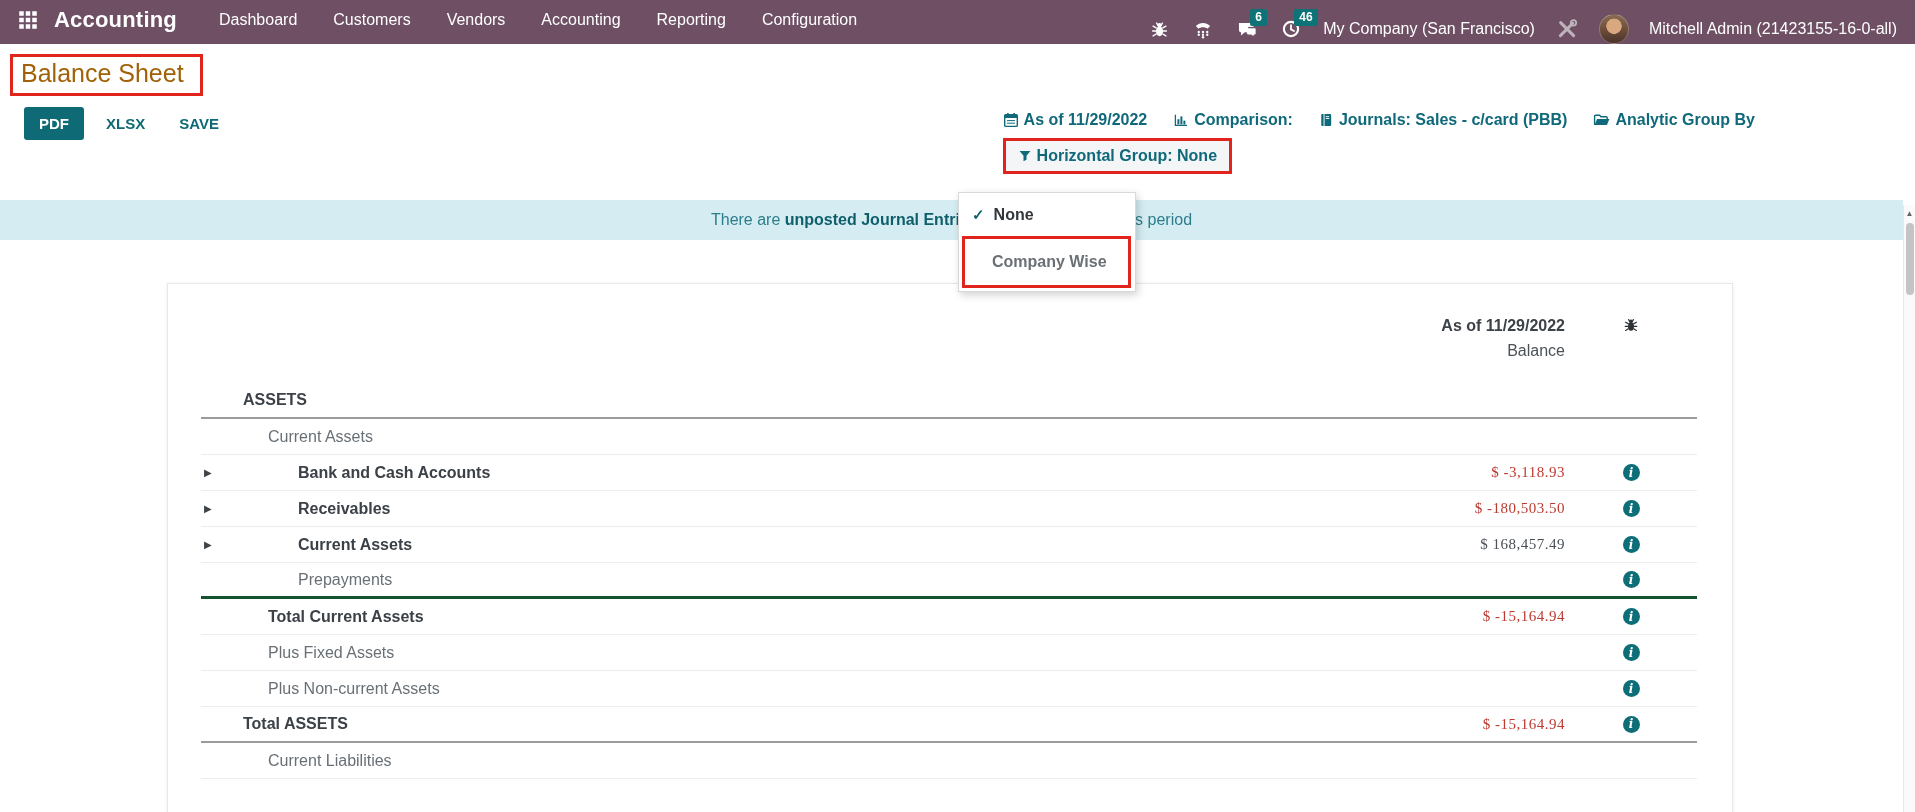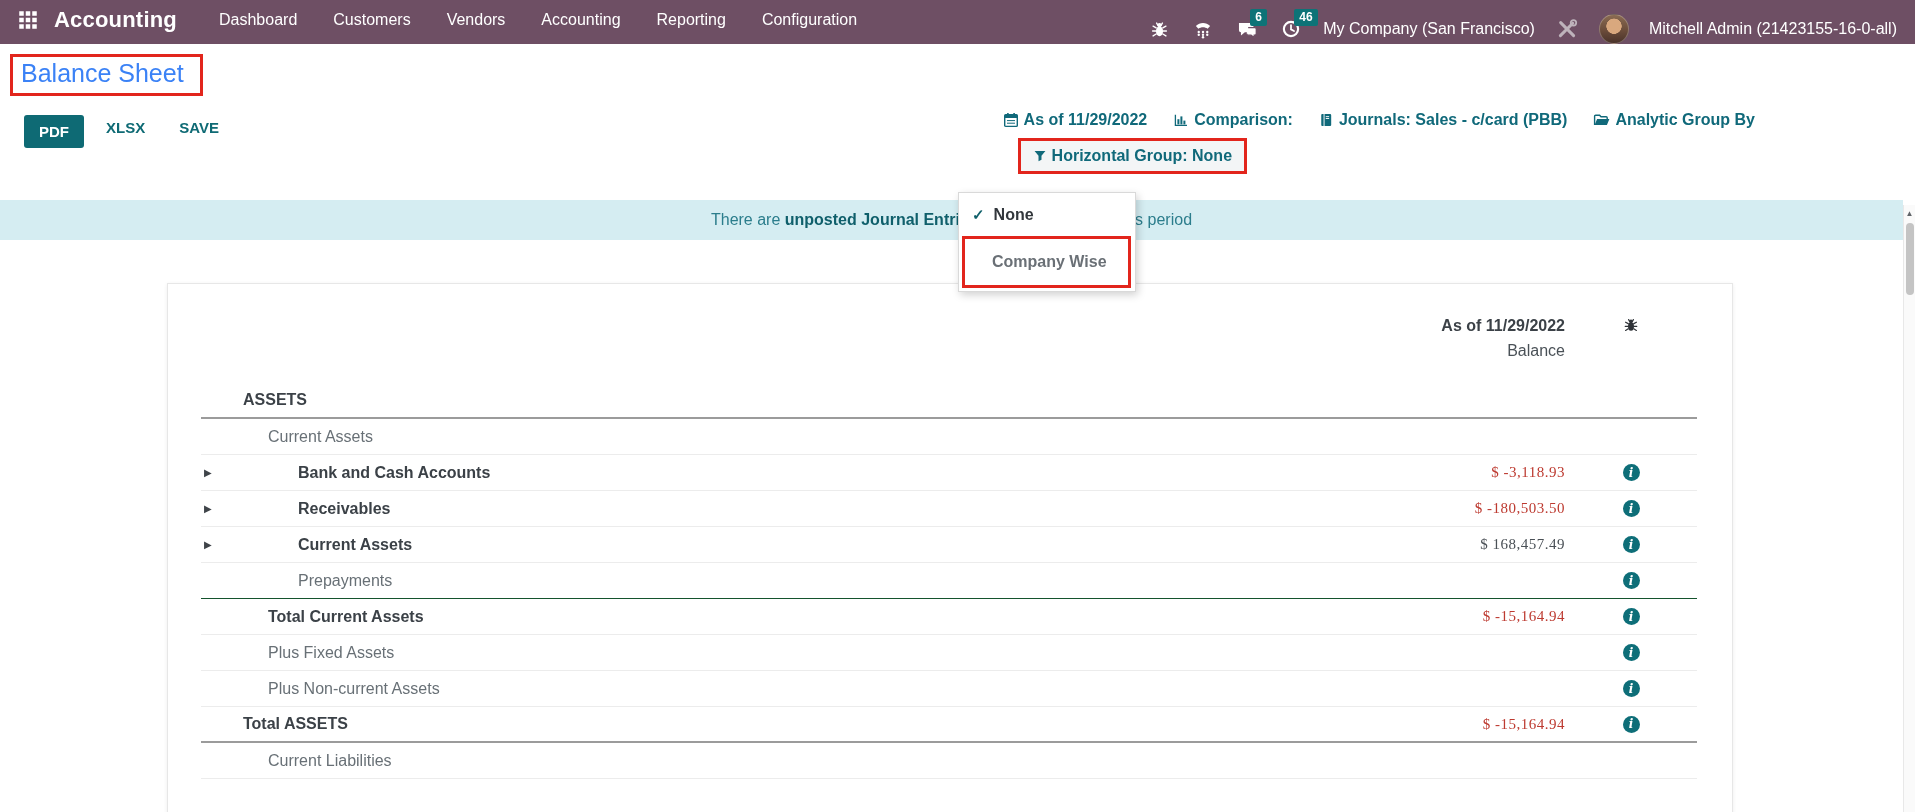--- a/index.html
+++ b/index.html
@@ -29,41 +29,41 @@
     width:30px; height:30px; border-radius:50%; cursor:pointer; flex:0 0 auto;
     background:
       radial-gradient(circle at 50% 40%, #d9a87e 0 34%, rgba(0,0,0,0) 36%),
       linear-gradient(180deg,#8a6b52 0%, #6b4c3a 55%, #4a332a 100%);
     border:1px solid rgba(255,255,255,.25);
   }
   
   .title-wrap{ margin:10px 0 0 10px; display:inline-block; }
   .annotation{ border:3px solid #e2251c; }
   .title-box{ display:inline-block; padding:2px 16px 5px 8px; }
-  .page-title{ font-size:25px; color:#3b82f6; font-weight:400; }
+  .page-title{ font-size:25px; color:#a16207; font-weight:400; }
   
   .toolbar{ display:flex; align-items:flex-start; margin:11px 0 0 0; }
   .export-buttons{ display:flex; align-items:center; gap:10px; margin-left:24px; }
   .btn-pdf{
     background:#0e6a74; color:#fff; border:none; font-size:15px; font-weight:600;
-    padding:8px 15px; border-radius:3px; cursor:pointer; font-family:inherit;margin-top:8px;
+    padding:8px 15px; border-radius:3px; cursor:pointer; font-family:inherit;
   }
   .btn-flat{
     background:none; border:none; color:#0e6a74; font-size:15px; font-weight:600;
     padding:8px 12px; cursor:pointer; font-family:inherit;
   }
   .filters{ margin-left:auto; margin-right:160px; display:flex; flex-direction:column; align-items:flex-start; }
   .filter-row1{ display:flex; align-items:center; gap:26px; padding-top:4px; }
   .filter-row2{ display:flex; align-items:center; gap:12px; margin-top:9px; }
   .filter{
     display:inline-flex; align-items:center; gap:5px; color:#10697a; font-size:16px;
     font-weight:600; cursor:pointer; white-space:nowrap;
   }
   .filter svg{ flex:0 0 auto; }
-  .hg-box{ display:inline-block;margin-left:15px; }
+  .hg-box{ display:inline-block; }
   .hg-inner{ background:#f3f5f6; padding:6px 12px; }
   .opt-filter{ padding:6px 2px; }
   
   .alert{
     margin-top:26px; margin-right:12px; height:40px; background:#d5edf2;
     display:flex; align-items:center; justify-content:center;
     font-size:16px; color:#2b7d8c;
   }
   .alert b{ color:#0f5f6b; font-weight:700; }
   
@@ -83,21 +83,21 @@
     padding:30px 35px 0 33px;
   }
   .rpt-header{ display:flex; }
   .rpt-header-text{ margin-left:auto; text-align:right; }
   .rpt-col-date{ font-size:16px; font-weight:700; color:#3b4147; line-height:24px; }
   .rpt-col-balance{ font-size:16px; color:#4a5157; line-height:25px; }
   .rpt-hdr-info{ width:132px; display:flex; justify-content:center; padding-top:3px; color:#2f3338; }
   .rpt-body{ margin-top:20px; }
   .rpt-row{ position:relative; display:flex; align-items:center; height:36px; }
   .bb-light{ border-bottom:1px solid #ececec; }
-  .bb-medium{ border-bottom:1px solid #14532d; }
+  .bb-medium{ border-bottom:3px solid #14532d; }
   .bb-strong{ border-bottom:2px solid #9b9b9b; }
   .lvl1{ padding-left:42px; } .lvl2{ padding-left:67px; } .lvl3{ padding-left:97px; }
   .caret{ position:absolute; left:3px; top:50%; transform:translateY(-52%); font-size:10px; color:#3f4449; cursor:pointer; }
   .rpt-label{ font-size:16px; }
   .rpt-row.b .rpt-label{ font-weight:700; color:#3b4147; }
   .rpt-row.reg .rpt-label{ font-weight:400; color:#687076; }
   .rpt-value{
     margin-left:auto; font-family:Liberation Serif, serif; font-size:15px;
     letter-spacing:.5px; white-space:pre;
   }

